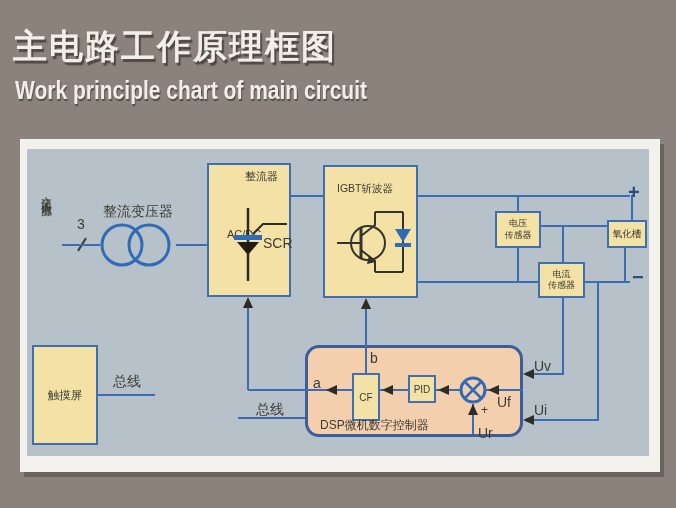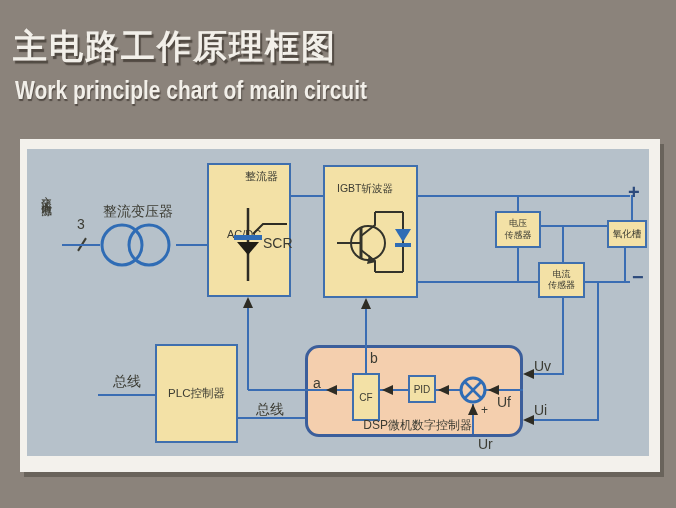--- a/index.html
+++ b/index.html
@@ -39,22 +39,22 @@
 <div id="canvas">
 
   <div class="abs title-zh">主电路工作原理框图</div>
   <div class="abs title-en">Work principle chart of main circuit</div>
 
   <div class="abs frame"></div>
   <div class="abs panel"></div>
 
   <div class="blk" style="left:207px;top:163px;width:84px;height:134px;"></div>
   <div class="blk" style="left:323px;top:165px;width:95px;height:133px;"></div>
-  <div class="blk" style="left:155px;top:344px;width:83px;height:99px;font-size:11.5px;">
-      <span>PLC控制器</span>
+  <div class="blk" style="left:32px;top:345px;width:66px;height:100px;font-size:11.5px;">
+      <span>触摸屏</span>
     </div>
   <div class="dsp" style="left:305px;top:345px;width:218px;height:92px;"></div>
 
   <div class="lab" style="left:245px;top:169px;font-size:11px;">整流器</div>
   <div class="lab" style="left:227px;top:192px;font-size:11px;margin-top:36px;">AC/DC</div>
   <div class="lab" style="left:263px;top:235px;font-size:14px;">SCR</div>
 
   <svg class="abs" style="left:207px;top:163px;" width="84" height="134">
     <line x1="41" y1="45" x2="41" y2="118" stroke="#2e2c24" stroke-width="2.5"></line>
     <rect x="27" y="72" width="28" height="5" fill="#2f6cb5"></rect>
@@ -141,25 +141,25 @@
     <span>CF</span>
     </div>
   <div class="blk" style="left:408px;top:375px;width:28px;height:28px;font-size:10px;">
     <span>PID</span>
     </div>
   <svg class="abs" style="left:459px;top:376px;" width="28" height="28">
     <circle cx="14" cy="14" r="12" fill="#f4cfae" stroke="#2f6cb5" stroke-width="3"></circle>
     <line x1="6" y1="6" x2="22" y2="22" stroke="#2f6cb5" stroke-width="2.5"></line>
     <line x1="22" y1="6" x2="6" y2="22" stroke="#2f6cb5" stroke-width="2.5"></line>
   </svg>
-  <div class="lab" style="left:312px;top:417px;width:160px;text-align:right;font-size:12px;">DSP微机数字控制器</div>
+  <div class="lab" style="left:320px;top:417px;width:160px;text-align:left;font-size:12px;">DSP微机数字控制器</div>
 
   <div class="lab" style="left:313px;top:375px;">a</div>
   <div class="lab" style="left:370px;top:350px;">b</div>
   <div class="lab" style="left:534px;top:358px;">Uv</div>
   <div class="lab" style="left:534px;top:402px;">Ui</div>
   <div class="lab" style="left:497px;top:394px;">Uf</div>
   <div class="lab" style="left:481px;top:403px;font-size:12px;">+</div>
-  <div class="lab" style="left:478px;top:436px;">Ur</div>
+  <div class="lab" style="left:478px;top:425px;">Ur</div>
   <div class="lab" style="left:113px;top:373px;">总线</div>
   <div class="lab" style="left:256px;top:401px;">总线</div>
 
 </div>
 
 </body></html>

